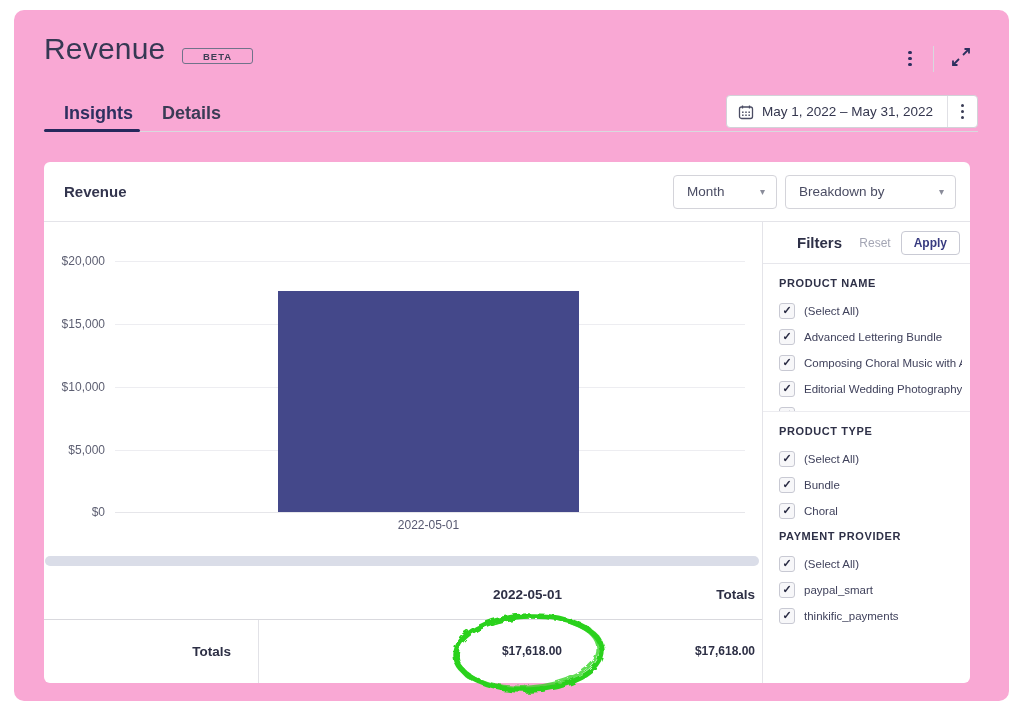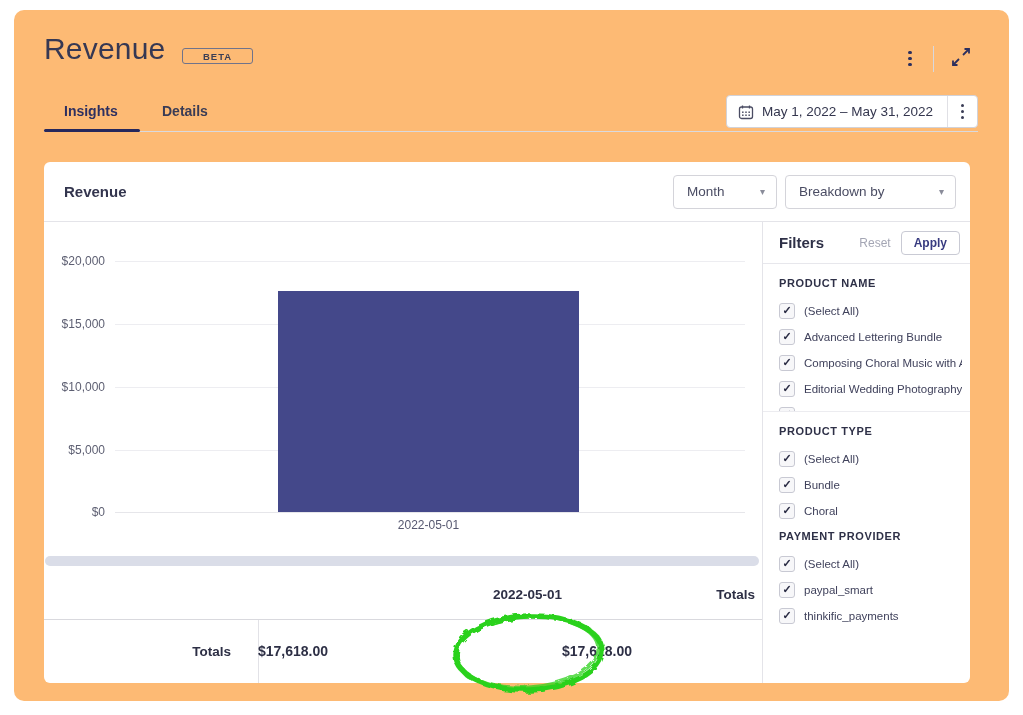--- a/index.html
+++ b/index.html
@@ -1,28 +1,28 @@
 <!DOCTYPE html>
 <html><head>
 <meta charset="utf-8">
 <style>
   html,body{margin:0;padding:0;background:#ffffff;font-family:"Liberation Sans",sans-serif;}
   .root{position:relative;width:1023px;height:715px;background:#ffffff;overflow:hidden;}
-  .card{position:absolute;left:14px;top:10px;width:995px;height:691px;background:#fdba74;border-radius:10px;}
+  .card{position:absolute;left:14px;top:10px;width:995px;height:691px;background:#f9a8d4;border-radius:10px;}
 
   
   .page-title{position:absolute;left:30px;top:22px;font-size:30px;font-weight:500;color:#363853;letter-spacing:.2px;}
   .beta{position:absolute;left:168px;top:38px;border:1px solid #70738a;border-radius:3px;padding:2px 20px 1px;font-size:9.5px;font-weight:700;letter-spacing:1px;color:#3c3f55;background:transparent;}
   .hdr-kebab{position:absolute;left:888px;top:38px;width:16px;height:22px;cursor:pointer;}
   .dot{width:3.5px;height:3.5px;border-radius:50%;background:#2c2f5e;margin:2.5px auto;}
   .hdr-divider{position:absolute;left:919px;top:36px;width:1px;height:26px;background:#d8d8de;}
   .hdr-expand{position:absolute;left:936px;top:36px;width:22px;height:22px;cursor:pointer;}
 
   
-  .tab{position:absolute;top:93px;font-size:14px;cursor:pointer;}
+  .tab{position:absolute;top:93px;font-size:18px;cursor:pointer;}
   .tab-insights{left:50px;color:#2e3060;font-weight:700;}
   .tab-details{left:148px;color:#3a3c55;font-weight:700;}
   .tab-underline{position:absolute;left:30px;top:119px;width:96px;height:3px;background:#26285c;border-radius:2px;}
   .tab-border{position:absolute;left:30px;top:121px;width:934px;height:1px;background:#d9d9de;}
 
   
   .daterange{position:absolute;left:712px;top:85px;width:252px;height:33px;background:#fff;border:1px solid #d2d2d8;border-radius:4px;display:flex;align-items:center;box-sizing:border-box;cursor:pointer;}
   .daterange .cal{margin:0 8px 0 11px;display:flex;}
   .daterange .dlabel{font-size:13.5px;color:#34364e;white-space:nowrap;}
   .daterange .dr-div{width:1px;height:31px;background:#e0e0e5;margin-left:auto;}
@@ -50,27 +50,27 @@
   .xtick{position:absolute;left:234px;width:301px;top:296px;text-align:center;font-size:12px;color:#565870;}
   .hscroll{position:absolute;left:1px;top:334px;width:714px;height:10px;border-radius:5px;background:#dadde8;cursor:pointer;}
 
   
   .thead-cell{position:absolute;top:348px;height:50px;line-height:50px;font-size:13.5px;font-weight:700;color:#2d2f45;text-align:right;}
   .th-date{left:214px;width:304px;}
   .th-totals{left:518px;width:193px;}
   .thead-border{position:absolute;left:0;top:397px;width:718px;height:1px;background:#d9d9de;}
   .trow-label{position:absolute;left:0;top:398px;width:187px;height:63px;line-height:63px;text-align:right;font-size:13.5px;font-weight:700;color:#2d2f45;}
   .tcell-border{position:absolute;left:214px;top:398px;width:1px;height:63px;background:#e2e2e7;}
-  .trow-cell{position:absolute;top:398px;height:63px;line-height:63px;font-size:14px;font-weight:700;color:#2d2f45;text-align:left;}
+  .trow-cell{position:absolute;top:398px;height:63px;line-height:63px;font-size:12px;font-weight:700;color:#2d2f45;text-align:right;}
   .tc-date{left:214px;width:304px;}
   .tc-totals{left:518px;width:193px;}
 
   
   .filters-header{display:flex;align-items:center;height:42px;border-bottom:1px solid #e7e7ec;padding:0 10px 0 16px;box-sizing:border-box;}
-  .filters-title{font-size:15px;font-weight:700;color:#2e3047;}
+  .filters-title{font-size:15px;font-weight:700;color:#2e3047;margin-left:18px;}
   .reset-link{margin-left:auto;font-size:12px;color:#a4a6b4;cursor:pointer;}
   .apply-btn{margin-left:10px;padding:4px 12px;background:#fff;border:1px solid #c9cad4;border-radius:4px;font-size:12px;font-weight:700;color:#383b80;cursor:pointer;}
   .fsection-heading{margin:13px 16px 0;font-size:11px;font-weight:700;letter-spacing:.6px;color:#2e3047;}
   .flist{margin-top:9px;}
   .flist.clipped{height:113px;overflow:hidden;border-bottom:1px solid #ececf0;}
   .foption{display:flex;align-items:center;height:26px;padding-left:16px;cursor:pointer;}
   .cbx{width:14px;height:14px;background:#f7f7f9;border:1px solid #c8c9d3;border-radius:3px;margin-right:9px;flex:none;
        font-size:11px;font-weight:700;color:#2b2d45;line-height:13px;text-align:center;}
   .folabel{font-size:11.5px;color:#40425c;white-space:nowrap;overflow:hidden;max-width:158px;}
 

